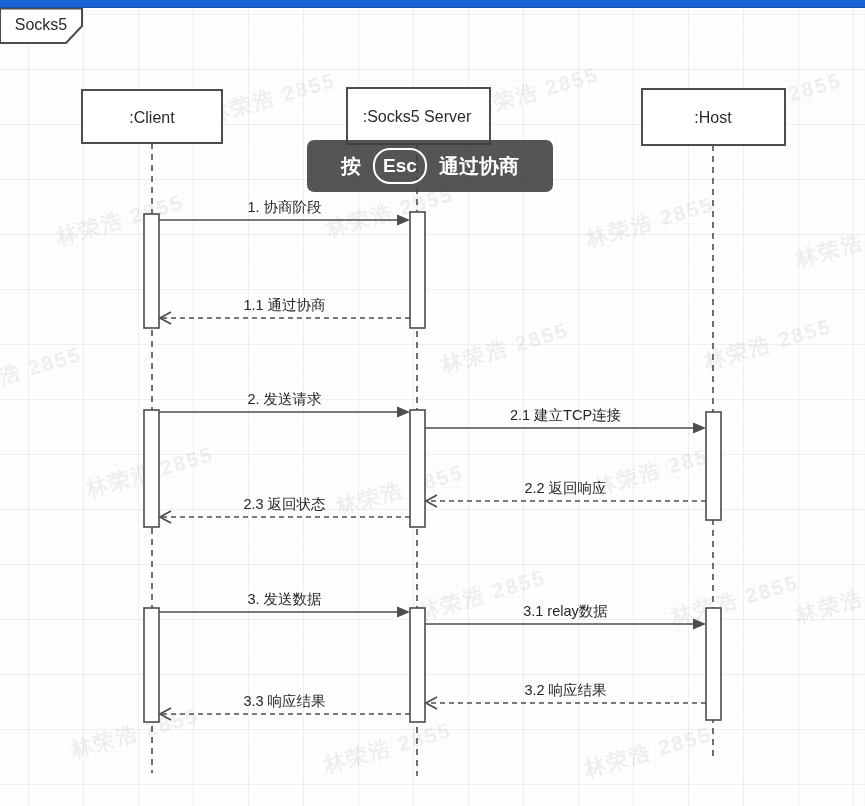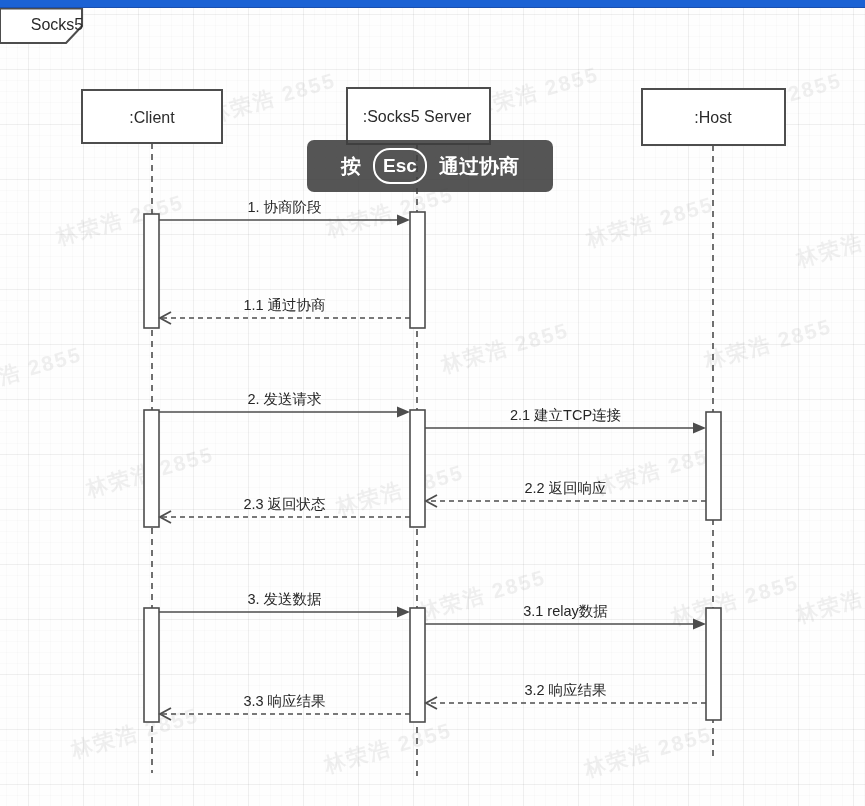--- a/index.html
+++ b/index.html
@@ -24,21 +24,21 @@
     font-size:21px; font-weight:600; letter-spacing:2px; white-space:nowrap;
     color:rgba(90,90,90,0.09); }
 
   #diagram-svg { position:absolute; left:0; top:0; z-index:5; }
   #diagram-svg text { font-family:"Liberation Sans", sans-serif; }
 
   .page-tab { position:absolute; left:0; top:8px; width:92px; height:37px; z-index:45; }
   .page-tab svg { position:absolute; left:0; top:0; }
   .page-tab .tab-label { position:absolute; left:0; top:1px; width:82px; height:32px;
     display:flex; align-items:center; justify-content:center;
-    font-size:16px; color:#2a2a2a;margin-left:16px; }
+    font-size:16px; color:#2a2a2a; }
 
   .toast { position:absolute; left:307px; top:140px; width:246px; height:52px;
     background:rgba(62,62,62,0.88); border-radius:7px; z-index:30;
     display:flex; align-items:center; justify-content:center; gap:12px;
     color:#fff; font-size:20px; font-weight:bold; }
   .keycap { display:inline-flex; align-items:center; justify-content:center;
     min-width:46px; height:36px; padding:0 8px;
     border:2px solid #fff; border-radius:17px; font-size:19px; font-weight:bold; }
 
   .credit { position:absolute; right:20px; bottom:20px; z-index:20;

